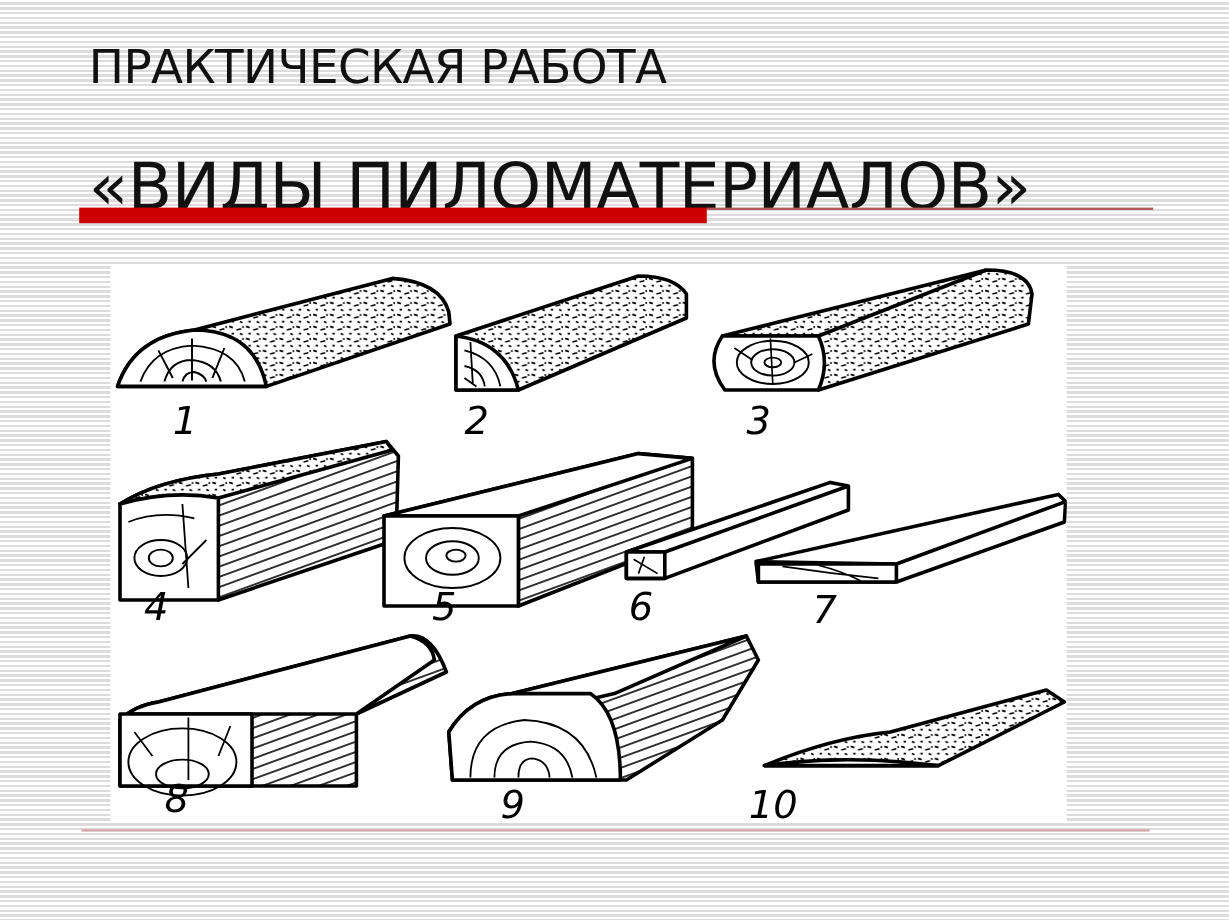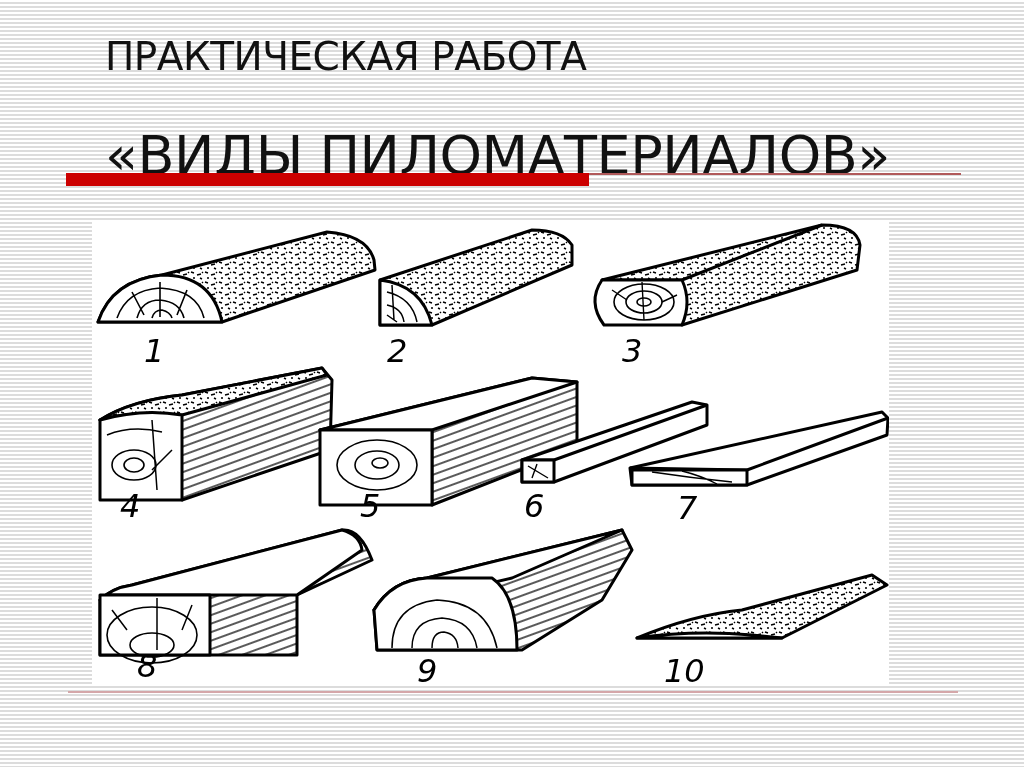--- a/index.html
+++ b/index.html
@@ -4,21 +4,21 @@
 <style>
   html, body { margin:0; padding:0; }
   body {
     width:1024px; height:767px; position:relative; overflow:hidden;
     background-color:#ffffff;
     background-image: repeating-linear-gradient(to bottom, #ffffff 0px, #ffffff 2px, #dcdcdc 2px, #dcdcdc 4px);
     font-family: "DejaVu Sans", sans-serif;
   }
   .title-line {
     position:absolute; left:74px; color:#111; white-space:nowrap;
-    font-family:"DejaVu Sans", sans-serif; font-weight:normal; letter-spacing:-0.5px;margin-left:31px;
+    font-family:"DejaVu Sans", sans-serif; font-weight:normal; letter-spacing:-0.5px;
   }
   #t1 { top:34px; font-size:39px; }
   #t2 { top:124px; font-size:54px; }
   #red-bar { position:absolute; left:66px; top:173px; width:523px; height:13px; background:#cc0000; }
   #thin-rule { position:absolute; left:589px; top:173px; width:372px; height:2px; background:#b0595a; }
   #bottom-rule { position:absolute; left:68px; top:691px; width:890px; height:2px; background:#d4a7a9; }
   #figure { position:absolute; left:92px; top:220px; width:797px; height:465px; background:#fff; }
   #figure svg { position:absolute; left:0; top:0; }
   .lbl { position:absolute; font-family:"DejaVu Sans", sans-serif; font-style:italic; font-size:32px; color:#000; line-height:1; }
 </style>
@@ -122,16 +122,16 @@
   </svg>
   <span class="lbl" style="left:52px;top:115px;">1</span>
   <span class="lbl" style="left:295px;top:115px;">2</span>
   <span class="lbl" style="left:530px;top:115px;">3</span>
   <span class="lbl" style="left:28px;top:270px;">4</span>
   <span class="lbl" style="left:268px;top:270px;">5</span>
   <span class="lbl" style="left:432px;top:270px;">6</span>
   <span class="lbl" style="left:585px;top:272px;">7</span>
   <span class="lbl" style="left:45px;top:430px;">8</span>
   <span class="lbl" style="left:325px;top:435px;">9</span>
-  <span class="lbl" style="left:572px;top:435px;">10</span>
+  <span class="lbl" style="left:532px;top:435px;">10</span>
 </div>
 
 <div id="bottom-rule"></div>
 
 </body></html>

